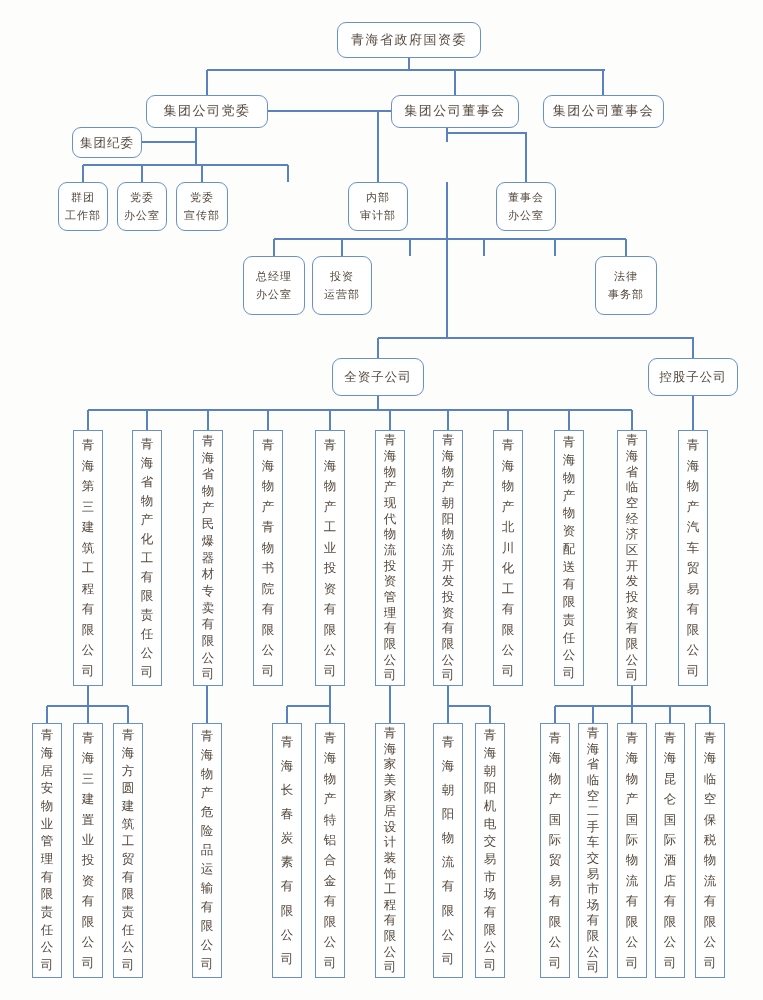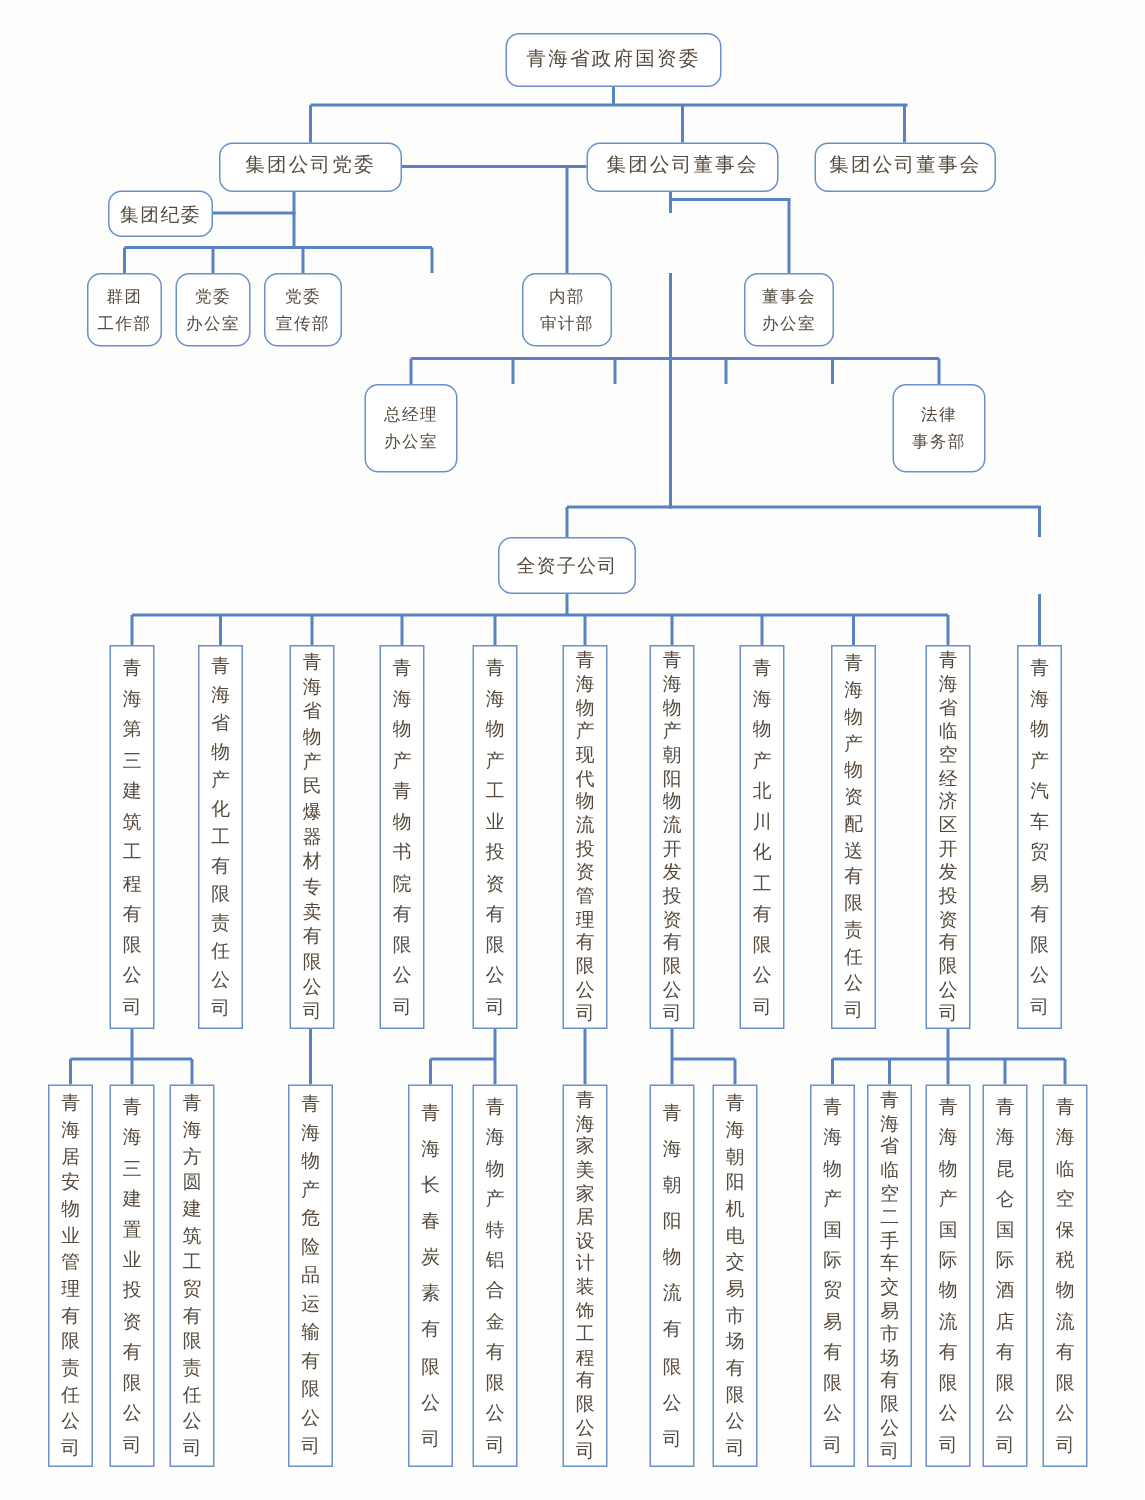--- a/index.html
+++ b/index.html
@@ -65,27 +65,34 @@
     </div>
   <div class="hbox" style="left:496px;top:182px;width:60px;height:49px">
       <span class="hlabel">董事会
 办公室</span>
     </div>
 
   <div class="hbox" style="left:243px;top:256px;width:62px;height:59px">
       <span class="hlabel">总经理
 办公室</span>
     </div>
+  <div class="hbox" style="left:312px;top:256px;width:60px;height:59px">
+      <span class="hlabel">投资
+运营部</span>
+    </div>
   <div class="hbox" style="left:595px;top:256px;width:62px;height:59px">
       <span class="hlabel">法律
 事务部</span>
     </div>
 
   <div class="hbox mid" style="left:332px;top:358px;width:92px;height:38px">
       <span class="hlabel">全资子公司</span>
+    </div>
+  <div class="hbox mid" style="left:648px;top:358px;width:90px;height:38px">
+      <span class="hlabel">控股子公司</span>
     </div>
 
   <div class="vbox" style="left:73px;top:430px;height:256px">
       <span class="vlabel">
         <span>青</span>
         <span>海</span>
         <span>第</span>
         <span>三</span>
         <span>建</span>
         <span>筑</span>

